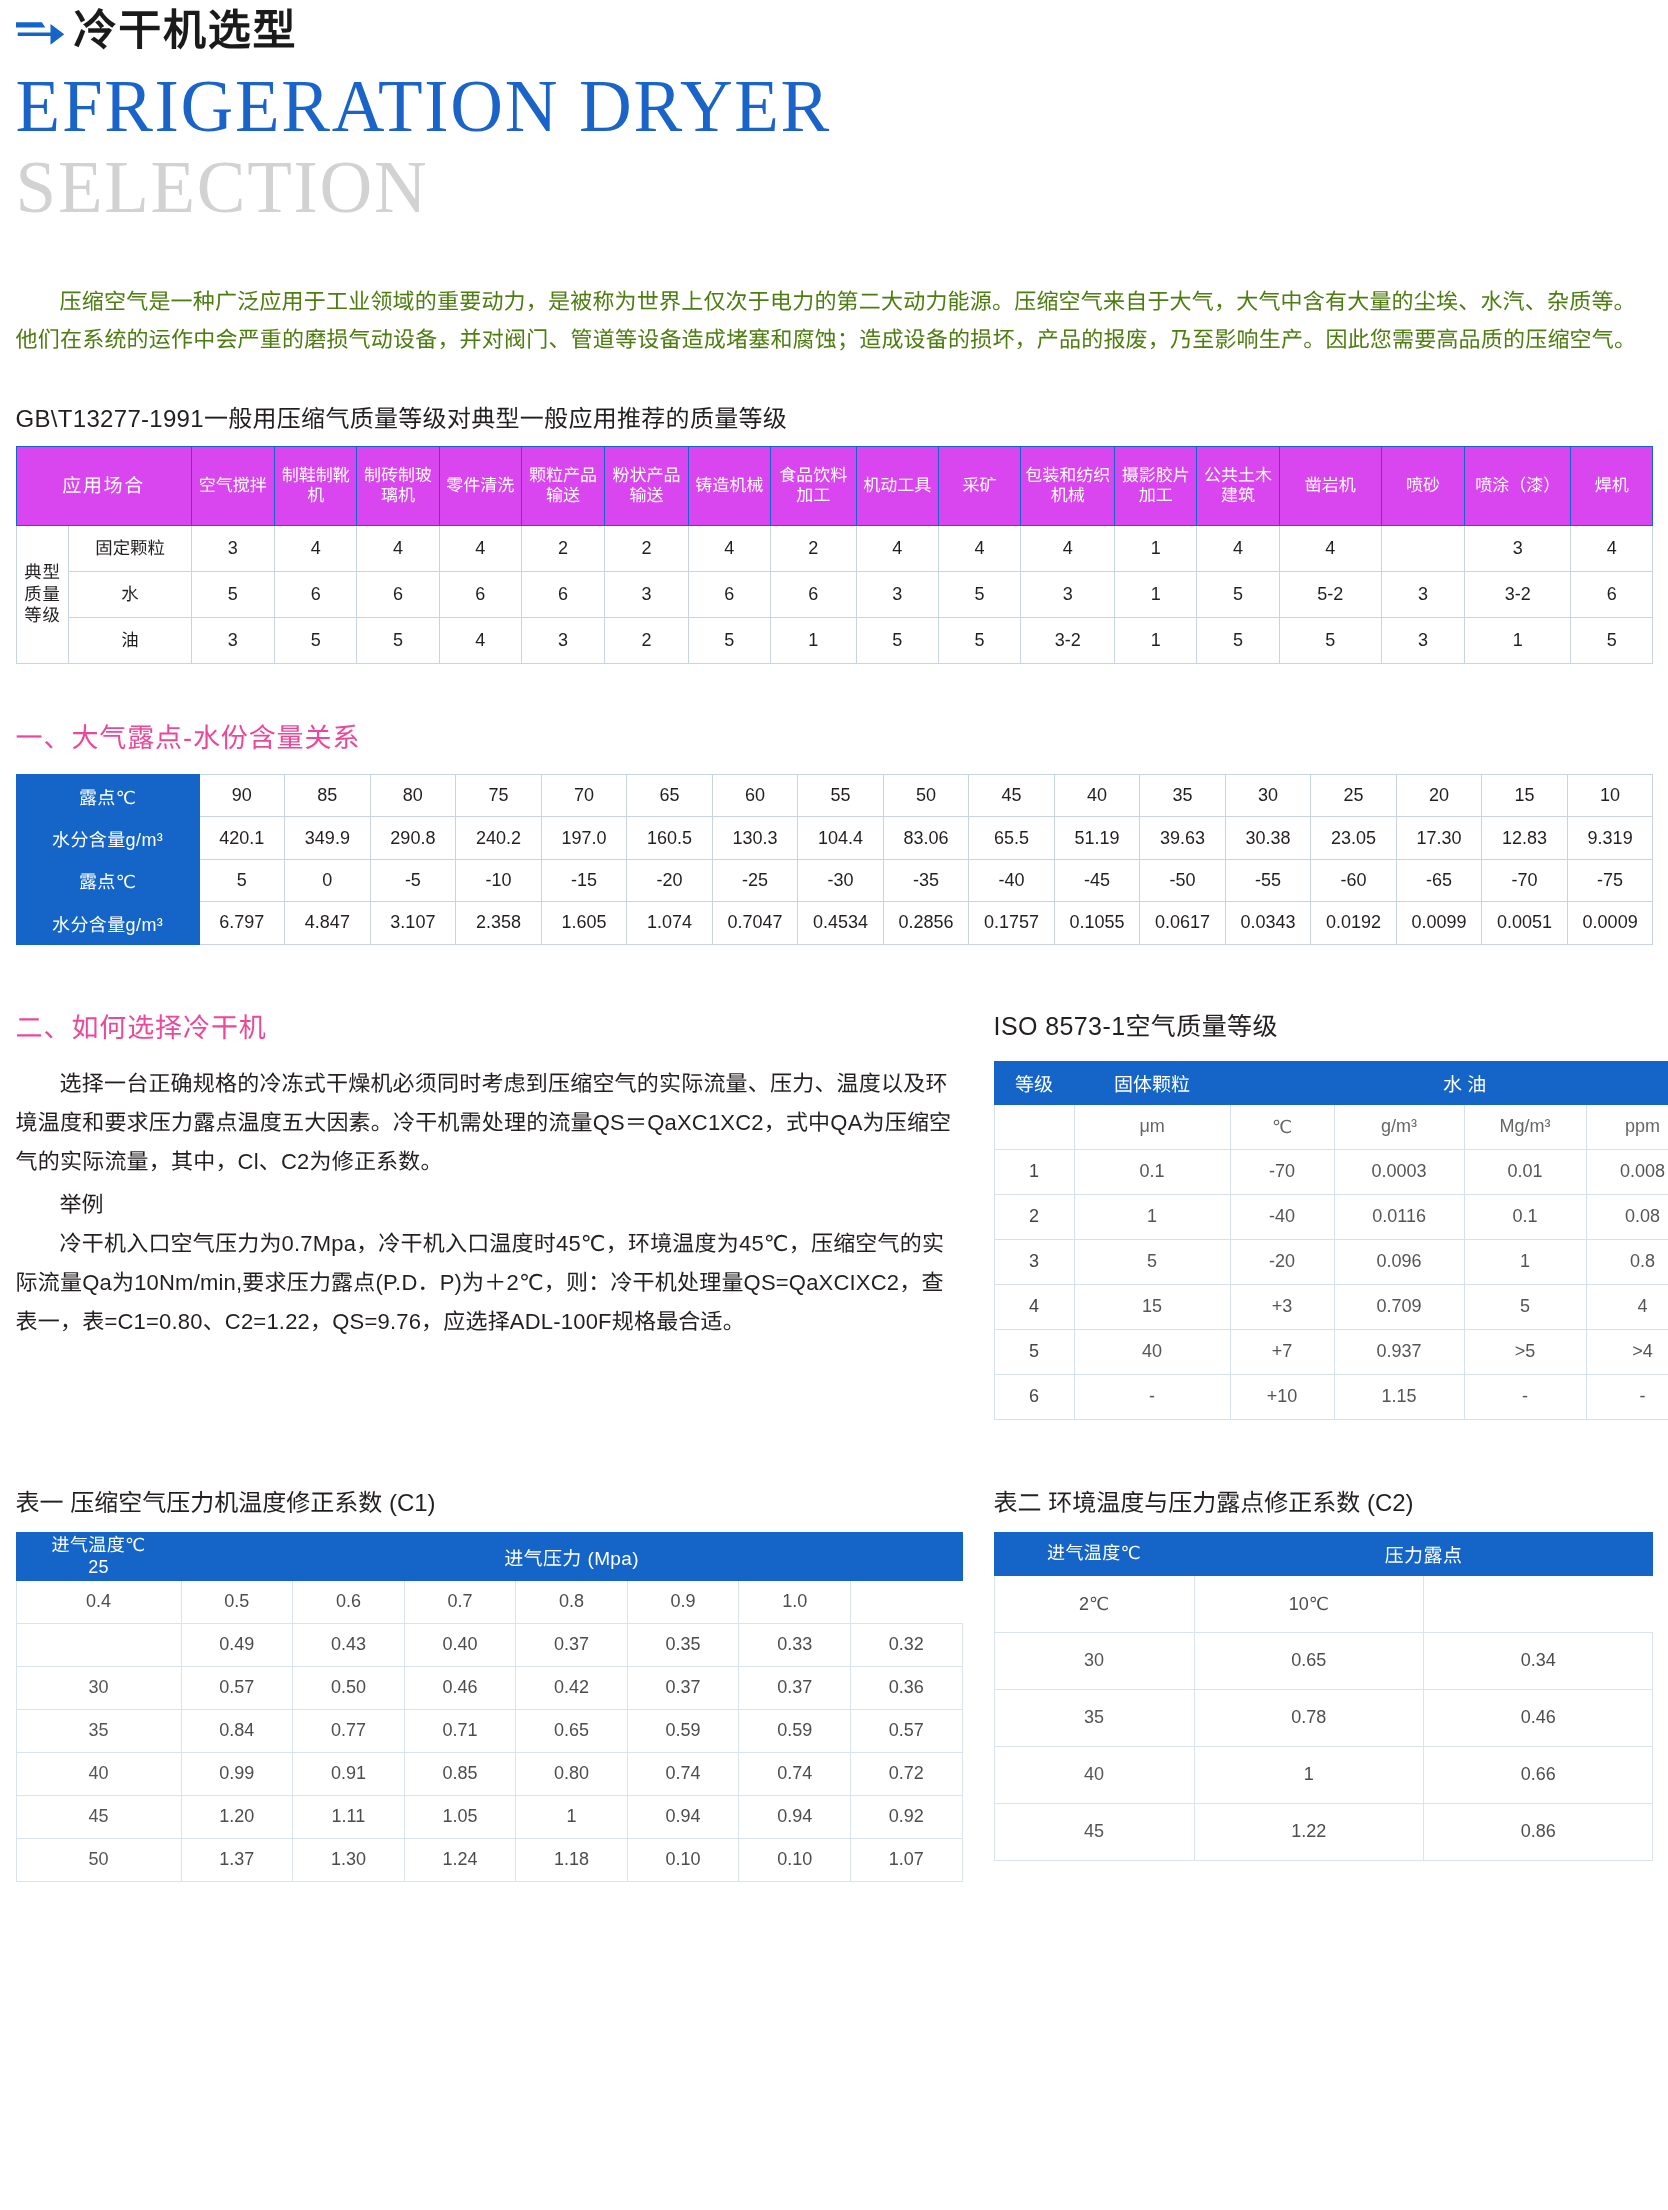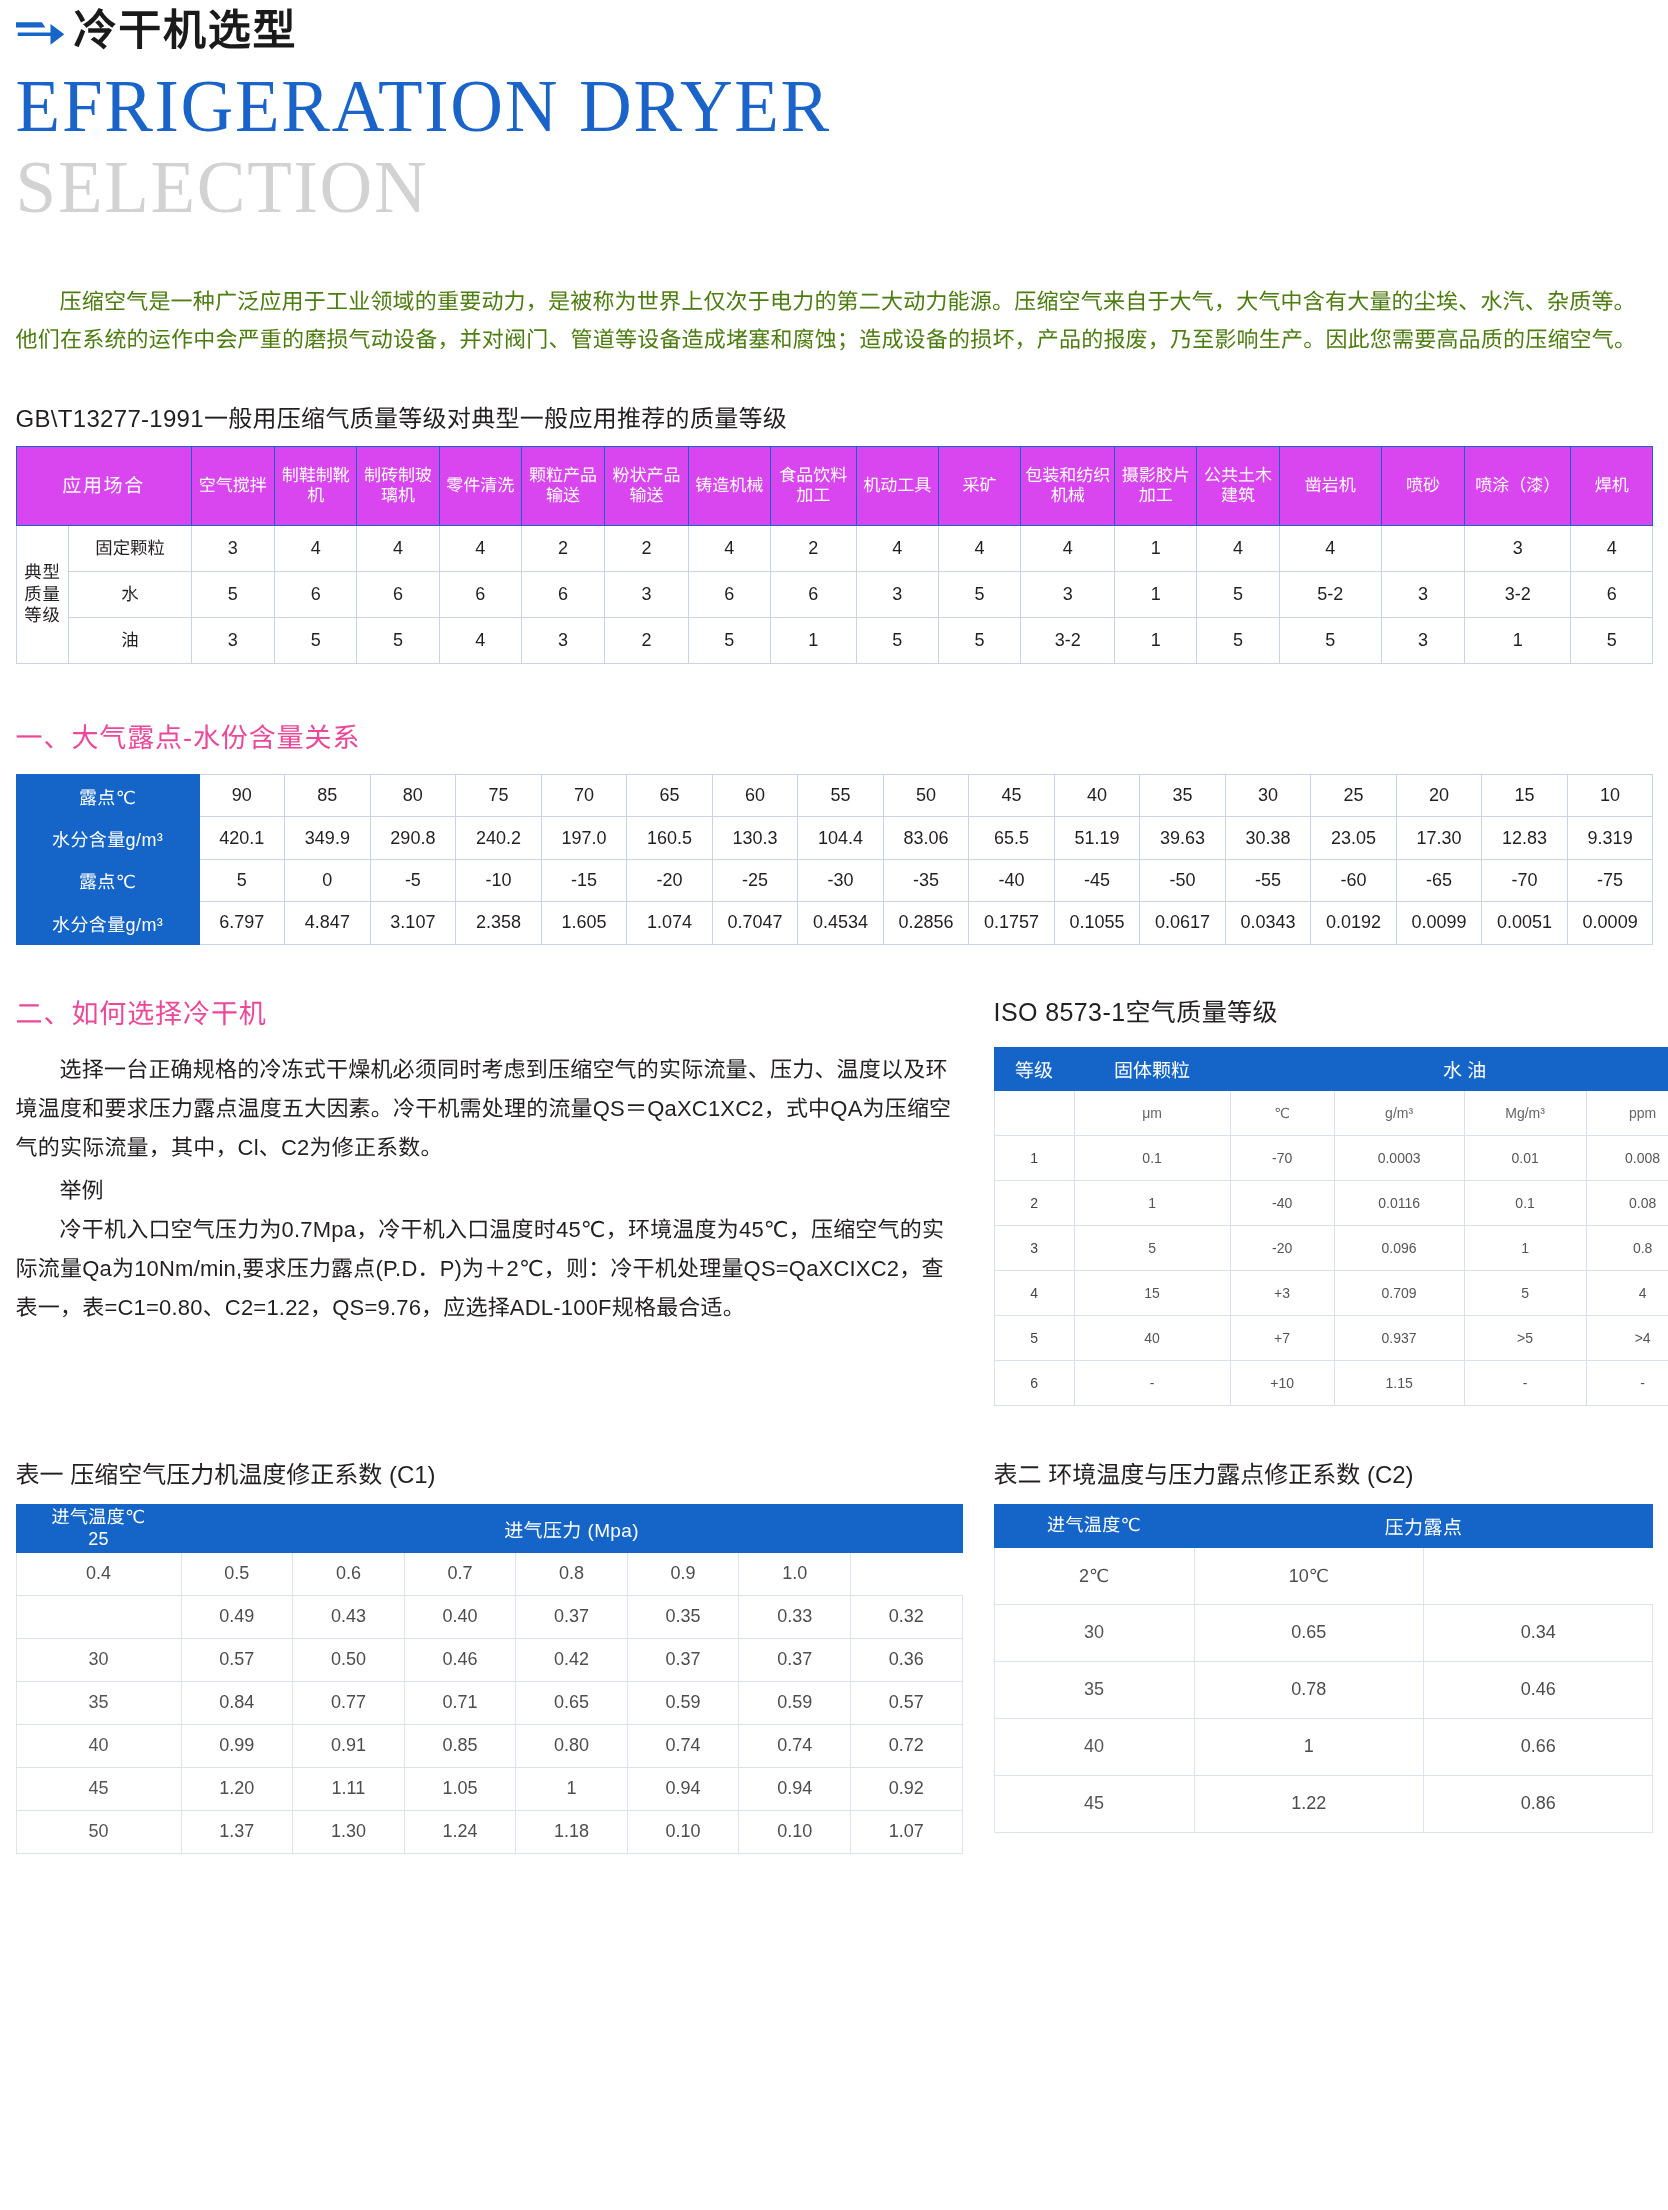--- a/index.html
+++ b/index.html
@@ -158,21 +158,21 @@
     color: #fff;
     border: 0.9px solid #1565c8;
     font-size: 18px;
     letter-spacing: 0.4px;
   }
 
   
   .cols {
     display: flex;
     gap: 31px;
-    margin-top: 0;
+    margin-top: 14px;
   }
   .col-left { width: 947px; flex: 0 0 947px; }
   .col-right { flex: 1 1 auto; }
 
   .body-text {
     font-size: 22px;
     line-height: 1.78;
     color: #231f20;
     letter-spacing: 0.2px;
     margin: 0;
@@ -189,21 +189,21 @@
   .iso-table { width: 100%; }
   .iso-table th {
     background: #1565c8;
     color: #fff;
     border: 0.9px solid #1565c8;
     font-size: 19px;
     height: 40px;
   }
   .iso-table td {
     height: 42px;
-    font-size: 14px;
+    font-size: 18px;
     color: #555;
     border: 0.9px solid #d7e0ec;
   }
   .iso-table td.unit { color: #666; }
   .iso-table td.idx { color: #444; }
 
   
   .c-table th {
     background: #1565c8;
     color: #fff;

